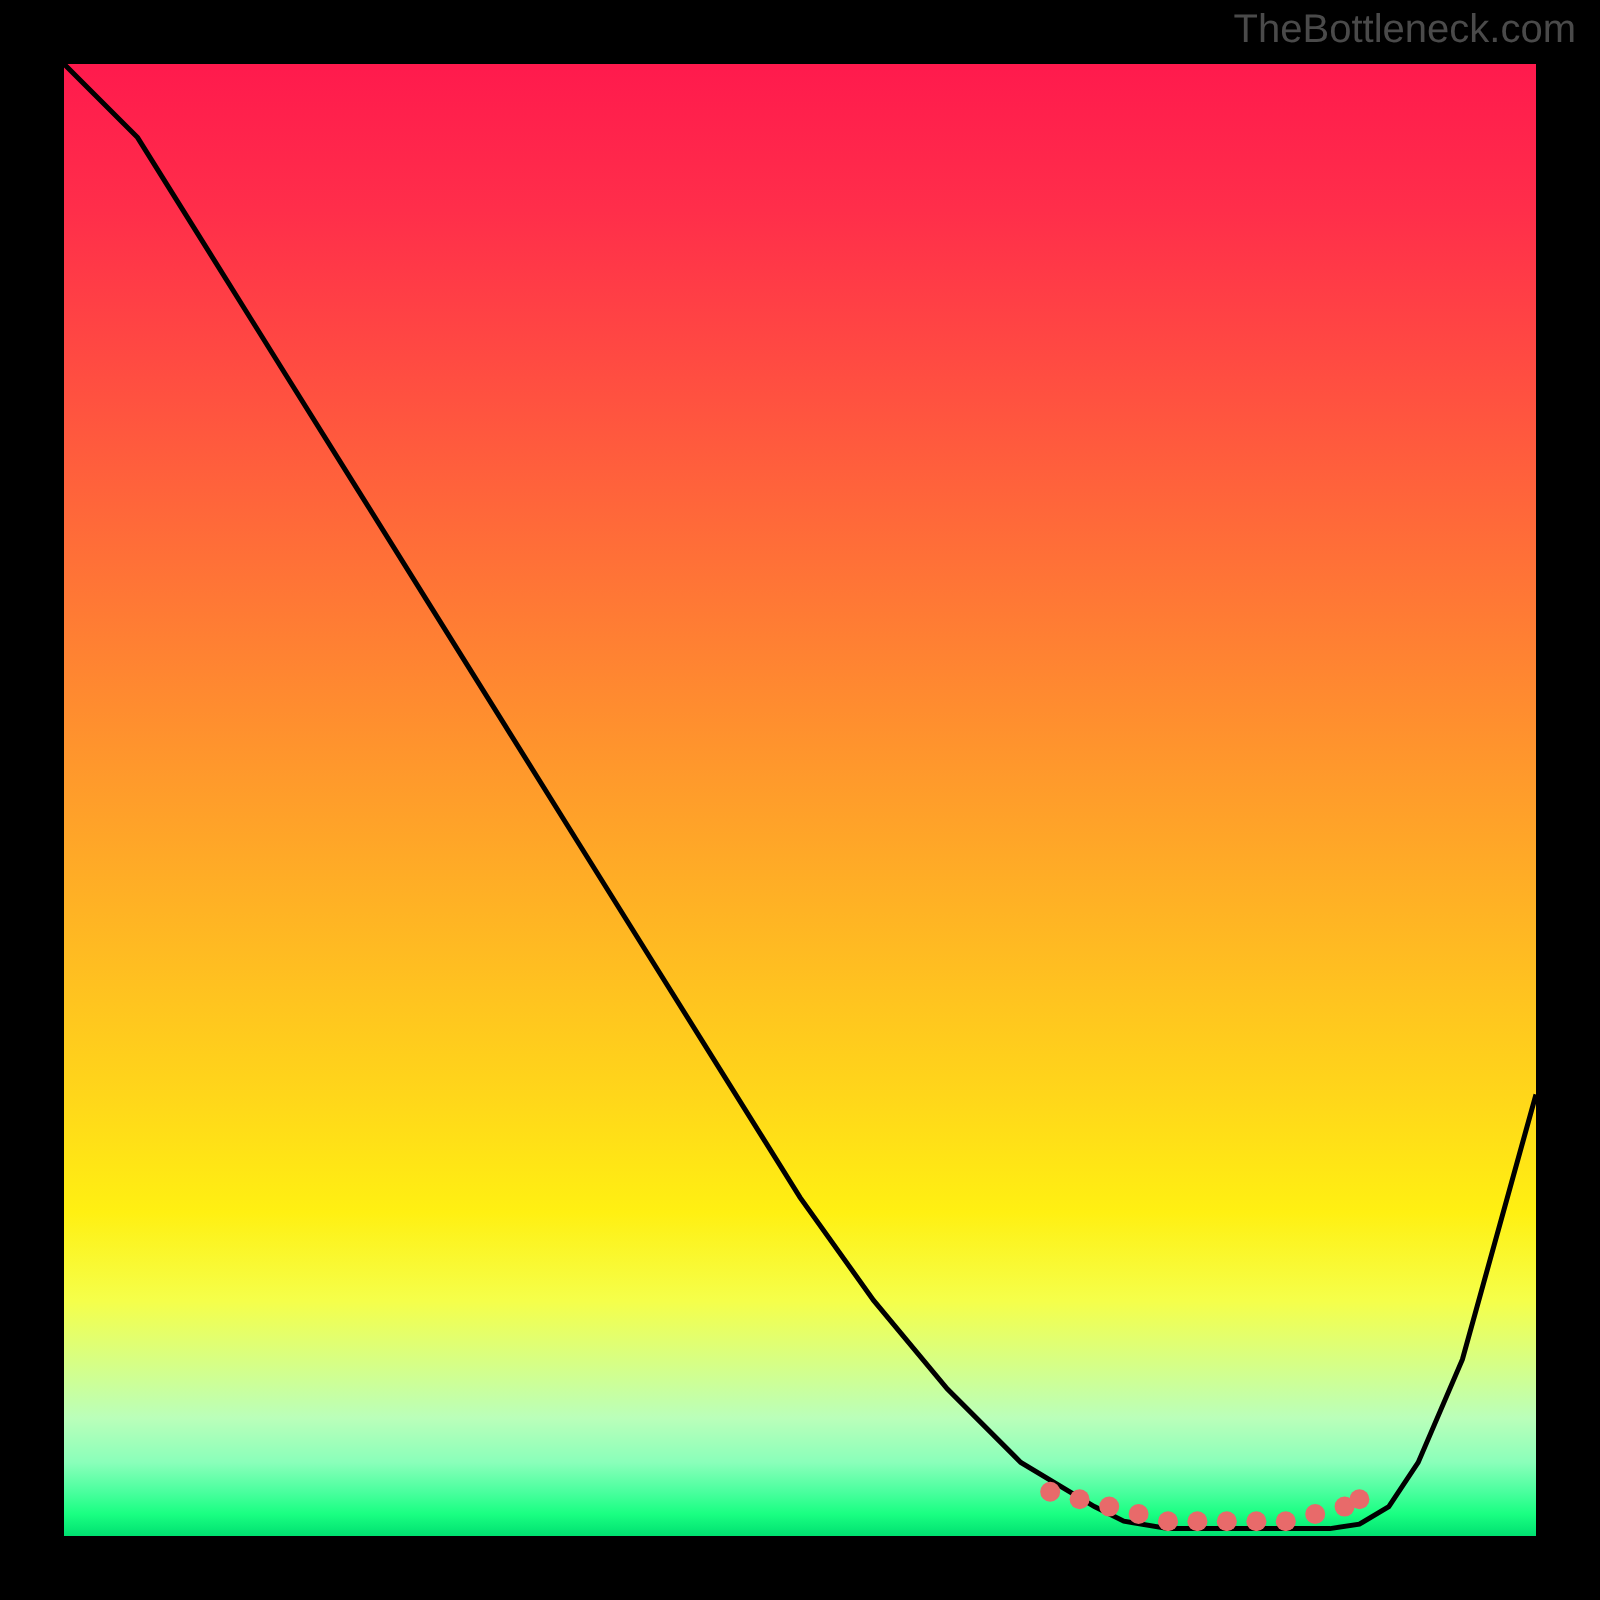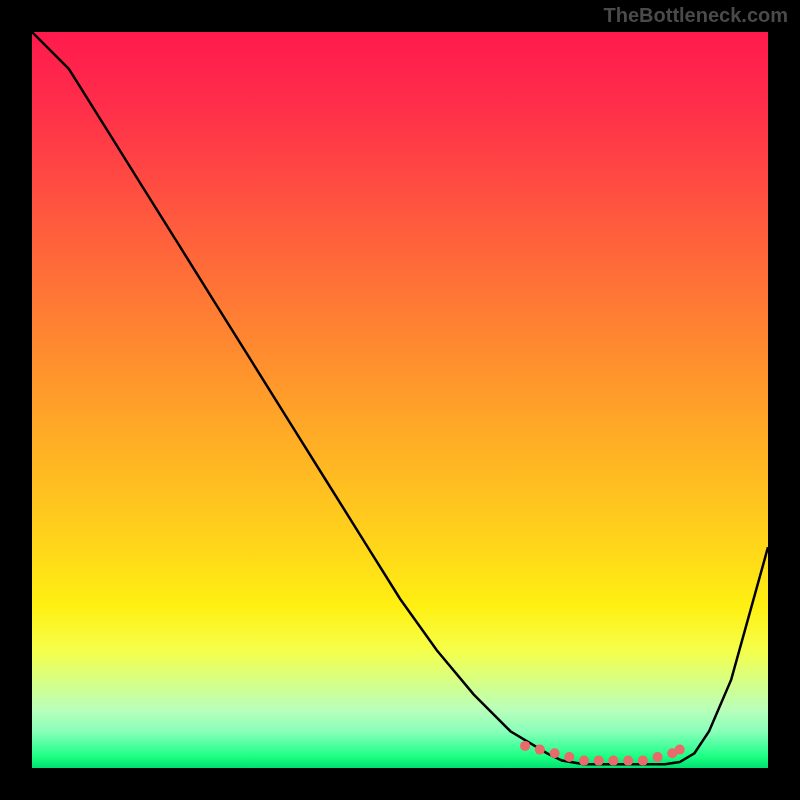--- a/index.html
+++ b/index.html
@@ -11,21 +11,21 @@
       position: relative;
       overflow: hidden;
       font-family: Arial, sans-serif;
     }
     .watermark {
       position: absolute;
       top: 4px;
       right: 12px;
       color: #4a4a4a;
       font-size: 20px;
-      font-weight: bold;
+      font-weight: normal;
       z-index: 10;
     }
     .chart-container {
       position: absolute;
       top: 32px;
       left: 32px;
       width: 736px;
       height: 736px;
       background: #000;
     }

